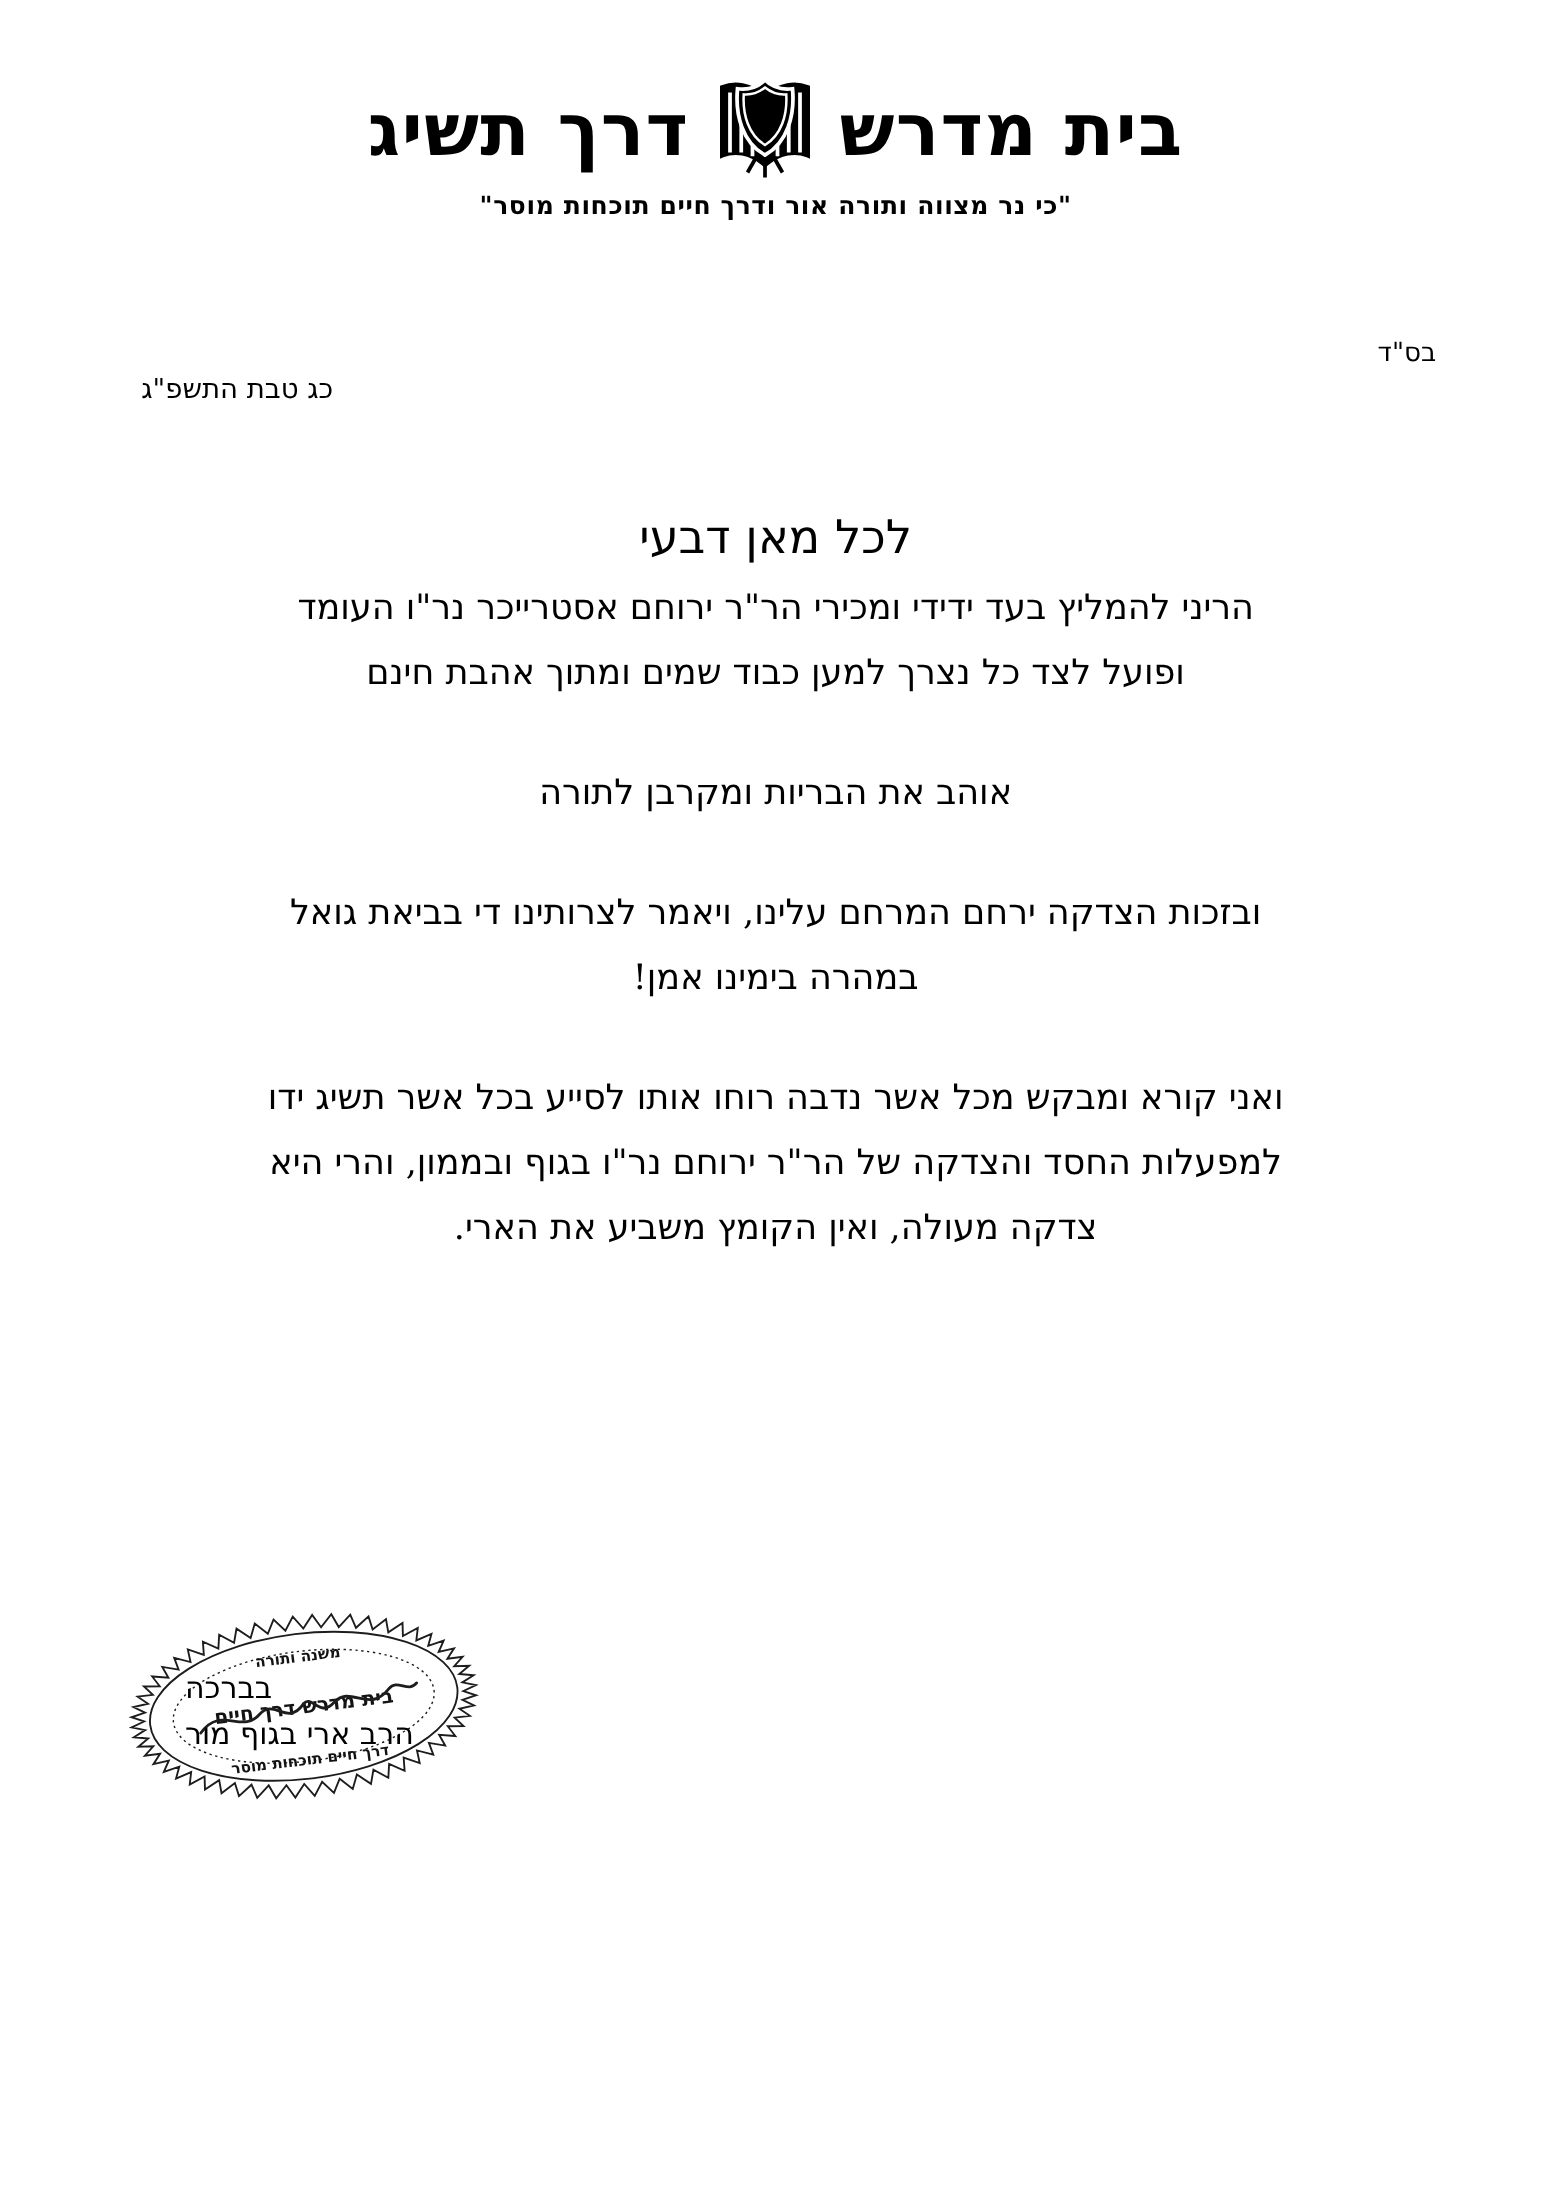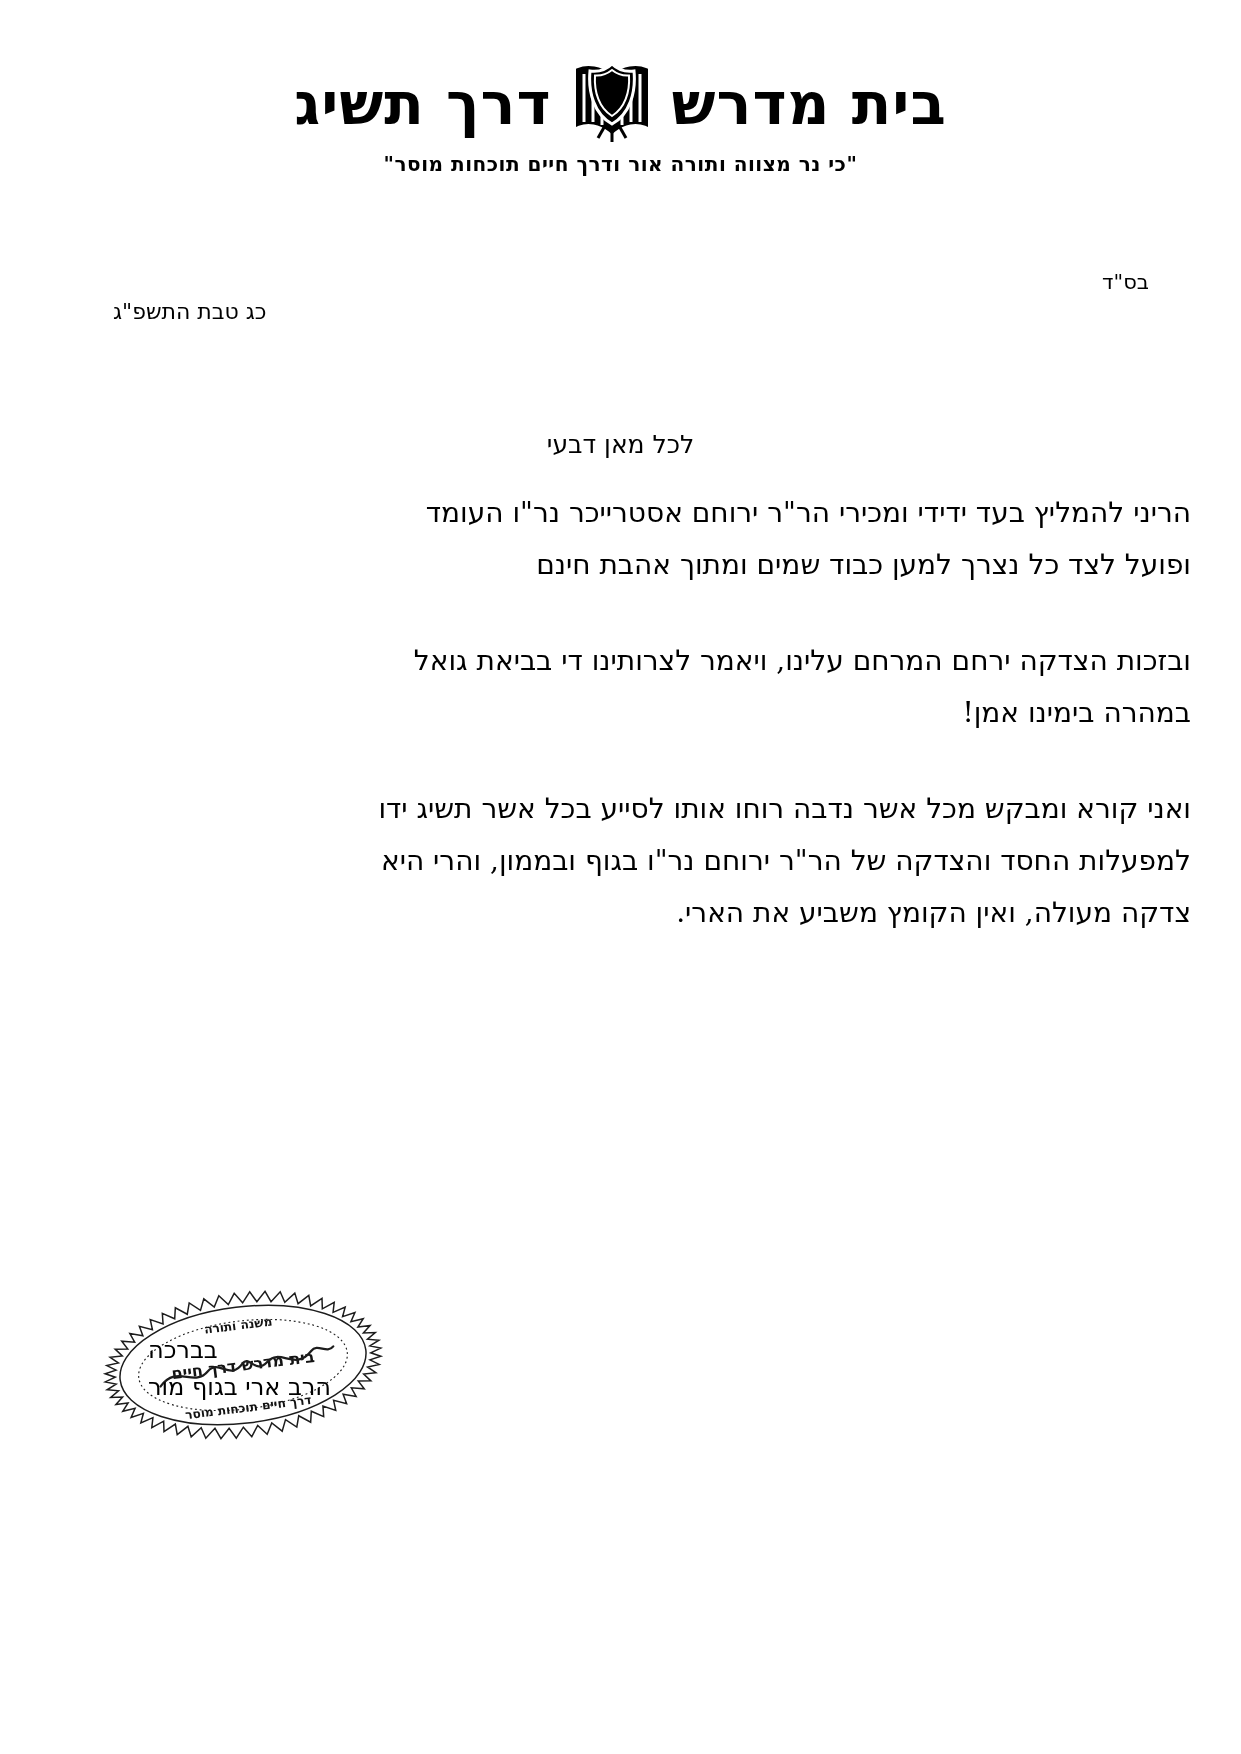--- a/index.html
+++ b/index.html
@@ -40,26 +40,27 @@
   }
   
   .date-block{
     position:absolute;top:296px;left:113px;
     direction:rtl;text-align:left;
     font-size:22px;line-height:31px;
     white-space:nowrap;
   }
   
   .salutation{
-    position:absolute;top:430px;left:0;right:0;
+    position:absolute;top:408px;left:0;right:0;
     text-align:center;
-    font-size:25px;
+    font-size:37px;
   }
   .body-flow{
-    position:absolute;top:487px;left:50px;right:50px;
+    position:absolute;top:460px;left:50px;right:50px;
+    text-align:center;
     font-size:28px;
   }
   .para{margin:0 0 44px 0;}
   .bline{line-height:52px;white-space:nowrap;}
   
   .signature-block{
     position:absolute;top:1332px;left:148px;
     direction:rtl;text-align:left;
     font-size:24px;line-height:37px;
   }
@@ -123,20 +124,23 @@
   </div>
 
   <div class="salutation">לכל מאן דבעי</div>
 
   <div class="body-flow">
     <div class="para">
       <div class="bline">הריני להמליץ בעד ידידי ומכירי הר"ר ירוחם אסטרייכר נר"ו העומד</div>
       <div class="bline">ופועל לצד כל נצרך למען כבוד שמים ומתוך אהבת חינם</div>
     </div>
     <div class="para">
+      <div class="bline">אוהב את הבריות ומקרבן לתורה</div>
+    </div>
+    <div class="para">
       <div class="bline">ובזכות הצדקה ירחם המרחם עלינו, ויאמר לצרותינו די בביאת גואל</div>
       <div class="bline">במהרה בימינו אמן!</div>
     </div>
     <div class="para">
       <div class="bline">ואני קורא ומבקש מכל אשר נדבה רוחו אותו לסייע בכל אשר תשיג ידו</div>
       <div class="bline">למפעלות החסד והצדקה של הר"ר ירוחם נר"ו בגוף ובממון, והרי היא</div>
       <div class="bline">צדקה מעולה, ואין הקומץ משביע את הארי.</div>
     </div>
   </div>
 

